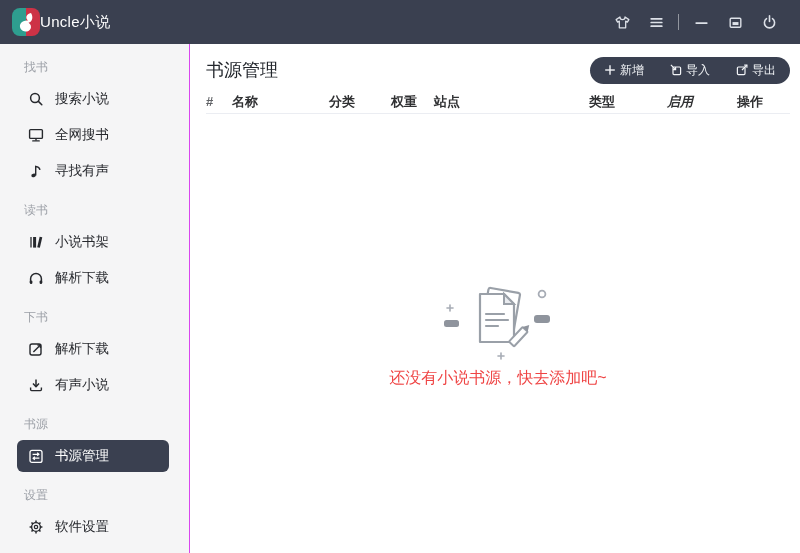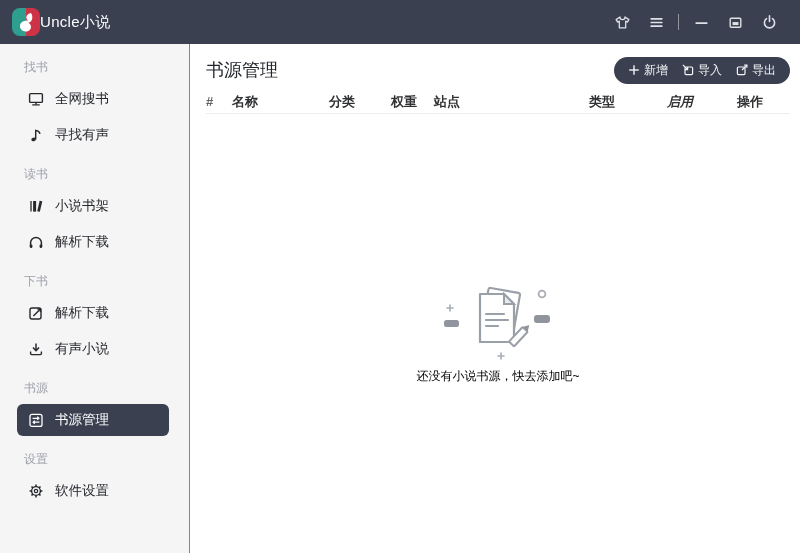--- a/index.html
+++ b/index.html
@@ -27,38 +27,38 @@
   .side-item .ic { width:16px; height:16px; display:flex; align-items:center; justify-content:center; color:#26282d; }
   .side-item.active { background:#3a4050; color:#fff; height:32px; margin:2px 20px 2px 17px;
                       border-radius:6px; padding-left:11px; }
   .side-item.active .ic { color:#fff; }
 
   
   .main { flex:1; background:#fff; padding:12px 10px 0 16px; }
   .main-header { display:flex; align-items:center; justify-content:space-between; height:28px; margin-bottom:6px; }
   .page-title { font-size:18px; color:#22262c; font-weight:500; }
   .actions-pill { background:#3a4050; height:27px; border-radius:14px; display:flex; align-items:center;
-                  padding:0 14px; gap:14px; }
+                  padding:0 14px; gap:26px; }
   .action-btn { display:flex; align-items:center; gap:4px; color:#f2f4f7; font-size:12px; cursor:pointer; white-space:nowrap; }
   .action-btn .aic { display:flex; align-items:center; }
 
   .table-header { display:flex; align-items:center; height:24px; border-bottom:1px solid #ebedf2;
                   font-size:13px; font-weight:bold; color:#303133; }
   .th { flex:0 0 auto; }
   .th-0 { width:26px; color:#606266; }
   .th-1 { width:97px; }
   .th-2 { width:62px; }
   .th-3 { width:43px; }
   .th-4 { width:155px; }
   .th-5 { width:78px; }
   .th-6 { width:70px;font-style:italic; }
   .th-7 { flex:1 1 auto; }
 
   .empty-state { margin-top:170px; text-align:center; }
-  .empty-text { margin-top:4px; color:#000000; font-size:12px; }
+  .empty-text { margin-top:4px; color:#ef4444; font-size:16px; }
   svg { display:block; }
   .tb-controls svg, .side-item svg, .action-btn svg { display:block; }
 </style>
 </head>
 <body>
 
 <div class="titlebar">
   <div class="app-logo">
     <svg viewBox="0 0 28 28" width="28" height="28">
       <path fill="#ffffff" d="M19 5c-5 1-6 5-3 7.5C10 12 6.5 16 8.5 20.5 10.5 24.5 16.5 24.5 18.5 21c1.2-2.2.3-5-2-6.2 4-.8 5-6 2.5-9.8z"></path>
@@ -100,20 +100,29 @@
         </svg>
     </div>
   </div>
 </div>
 
 <div class="app-body">
 
   <div class="sidebar">
 
     <div class="section-label">找书</div>
+    <div class="side-item">
+      <span class="ic">
+        <svg viewBox="0 0 16 16" width="16" height="16">
+            <circle cx="7" cy="7" r="4.4" fill="none" stroke="currentColor" stroke-width="1.5"></circle>
+            <line x1="10.4" y1="10.4" x2="13.8" y2="13.8" stroke="currentColor" stroke-width="1.5" stroke-linecap="round"></line>
+          </svg>
+      </span>
+      <span>搜索小说</span>
+    </div>
     <div class="side-item">
       <span class="ic">
         <svg viewBox="0 0 16 16" width="16" height="16">
             <rect x="1.6" y="2.6" width="12.8" height="8.8" rx="1" fill="none" stroke="currentColor" stroke-width="1.4"></rect>
             <line x1="8" y1="11.4" x2="8" y2="13.6" stroke="currentColor" stroke-width="1.4"></line>
             <line x1="4.8" y1="13.9" x2="11.2" y2="13.9" stroke="currentColor" stroke-width="1.4" stroke-linecap="round"></line>
           </svg>
       </span>
       <span>全网搜书</span>
     </div>

